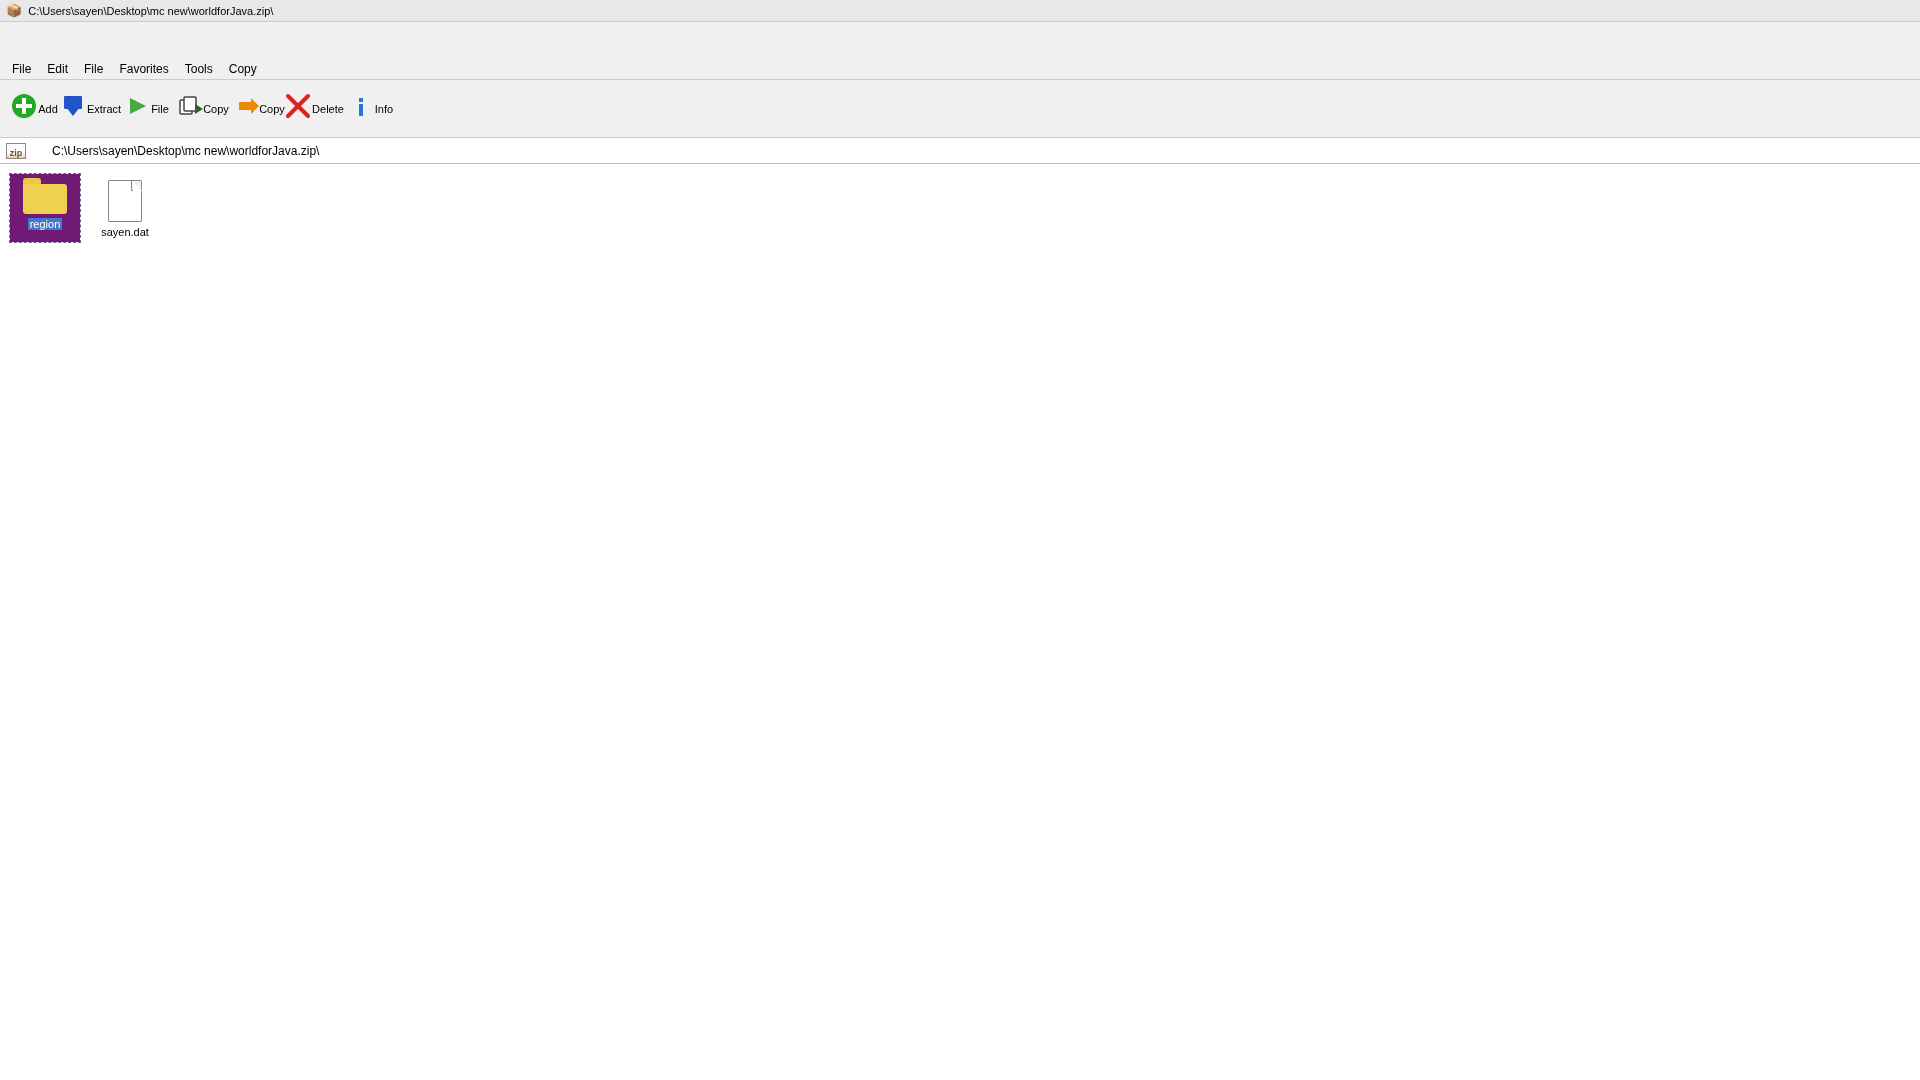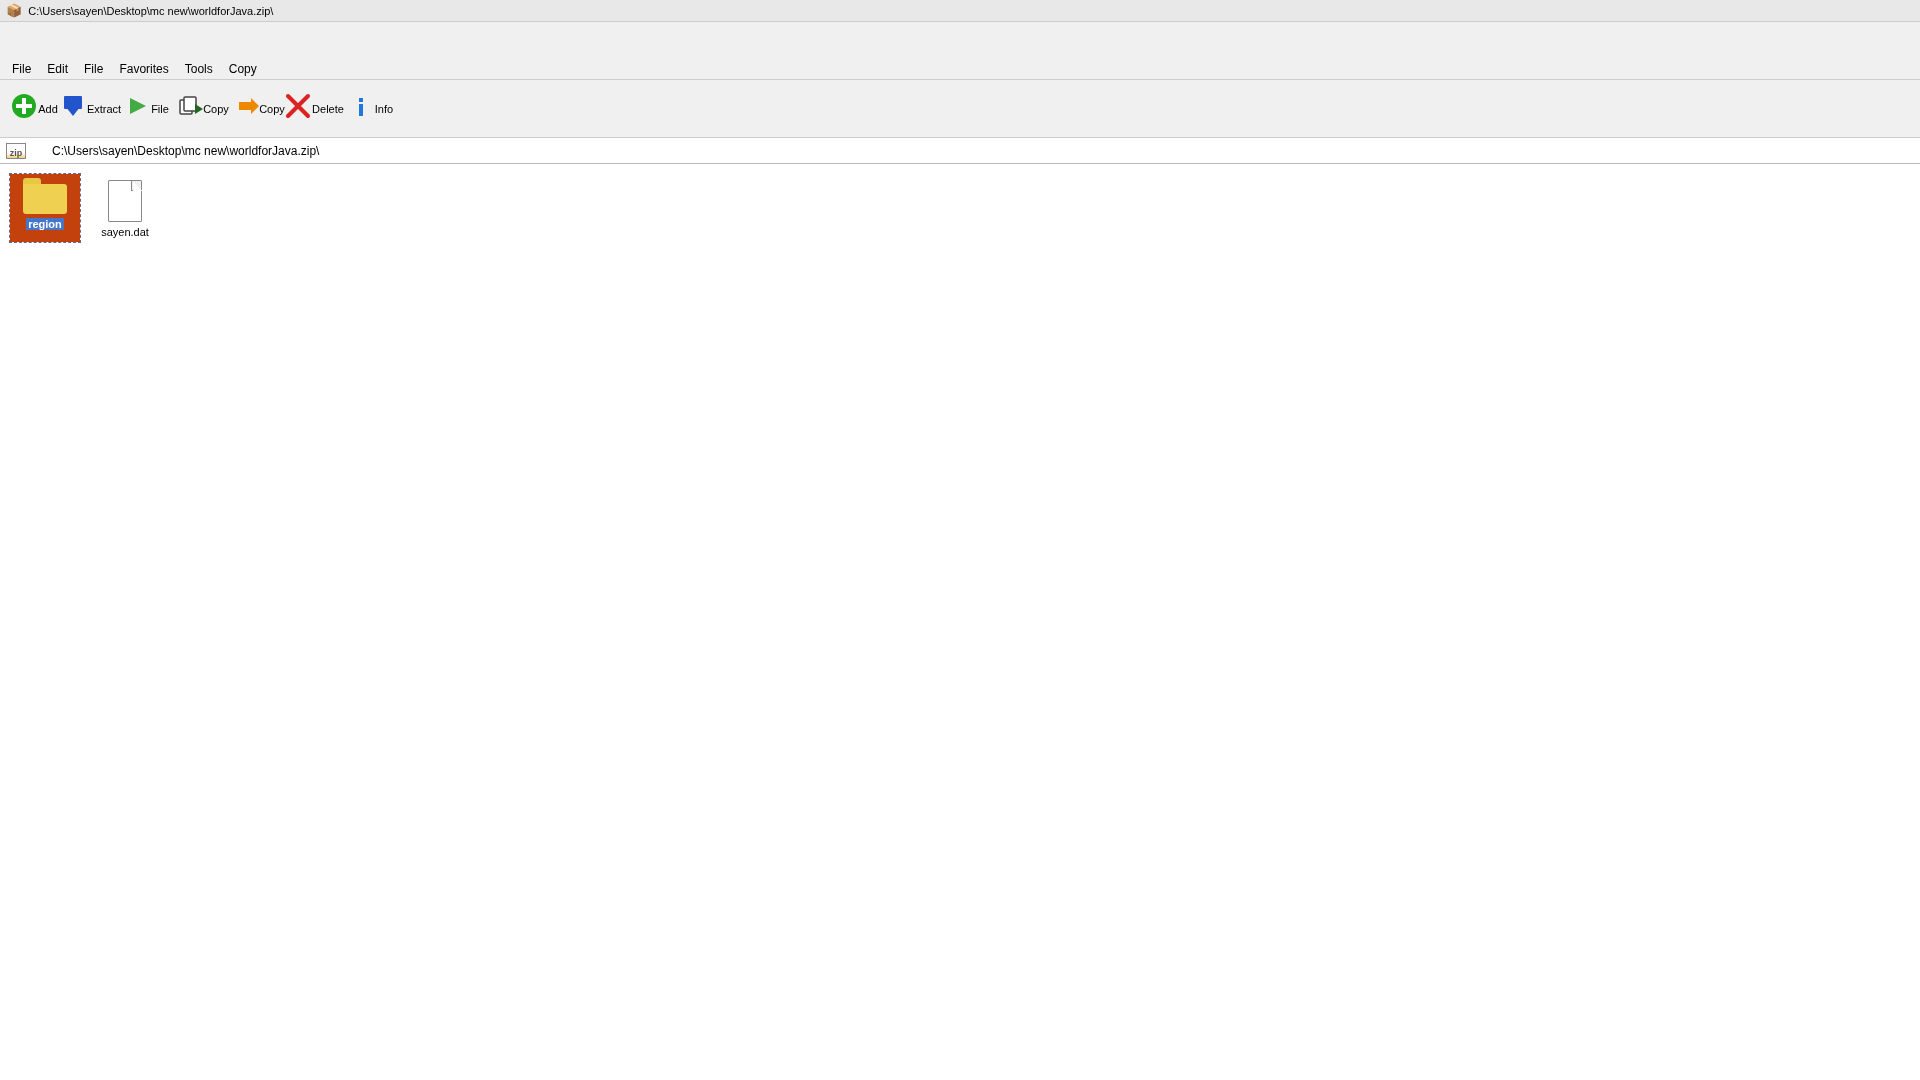--- a/index.html
+++ b/index.html
@@ -184,23 +184,22 @@
     .file-item .item-label {
       font-size: 11px;
       margin-top: 4px;
       text-align: center;
       word-break: break-all;
       color: #000;
     }
 
     
     .file-item.selected {
-      background: #c2410c;
+      background: #701a75;
       outline: 1px dashed #668;
-      font-weight: bold;
     }
     .file-item.selected .item-label {
       background: #4477cc;
       color: #fff;
       padding: 0 2px;
     }
   </style>
 </head>
 <body>
 

